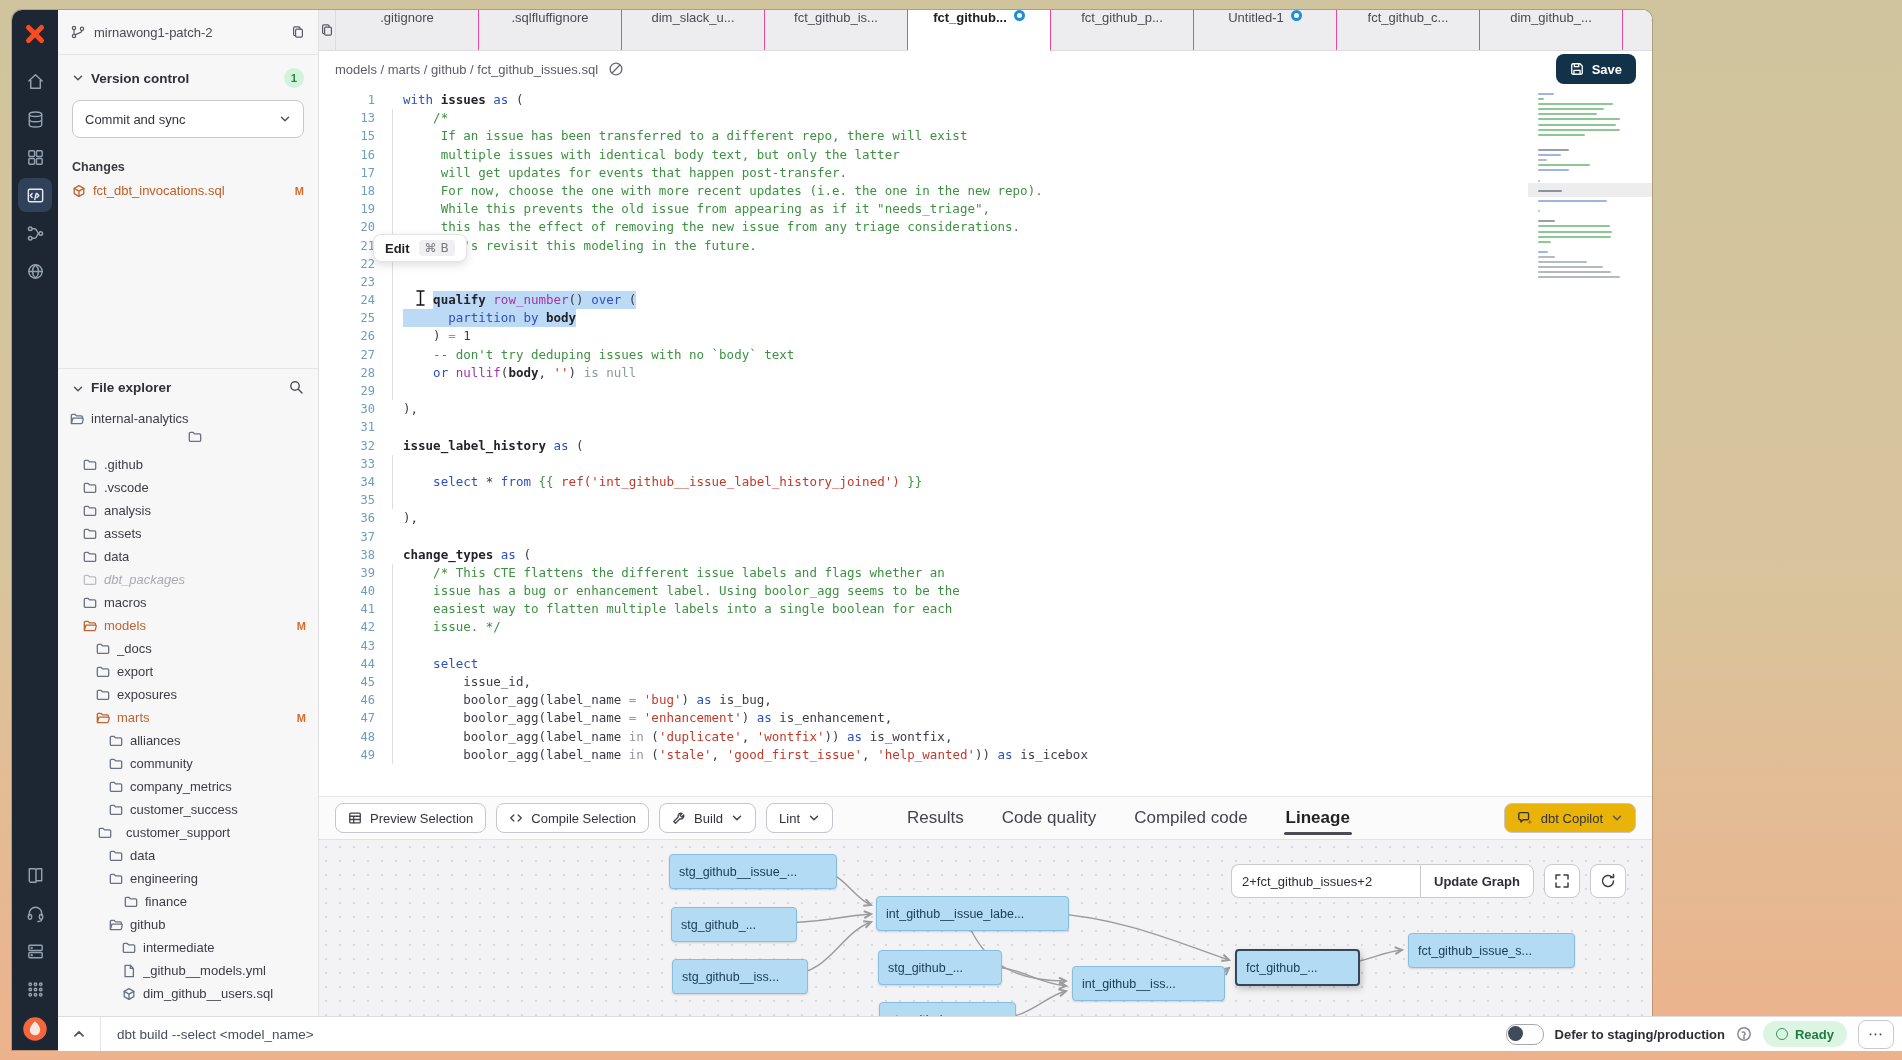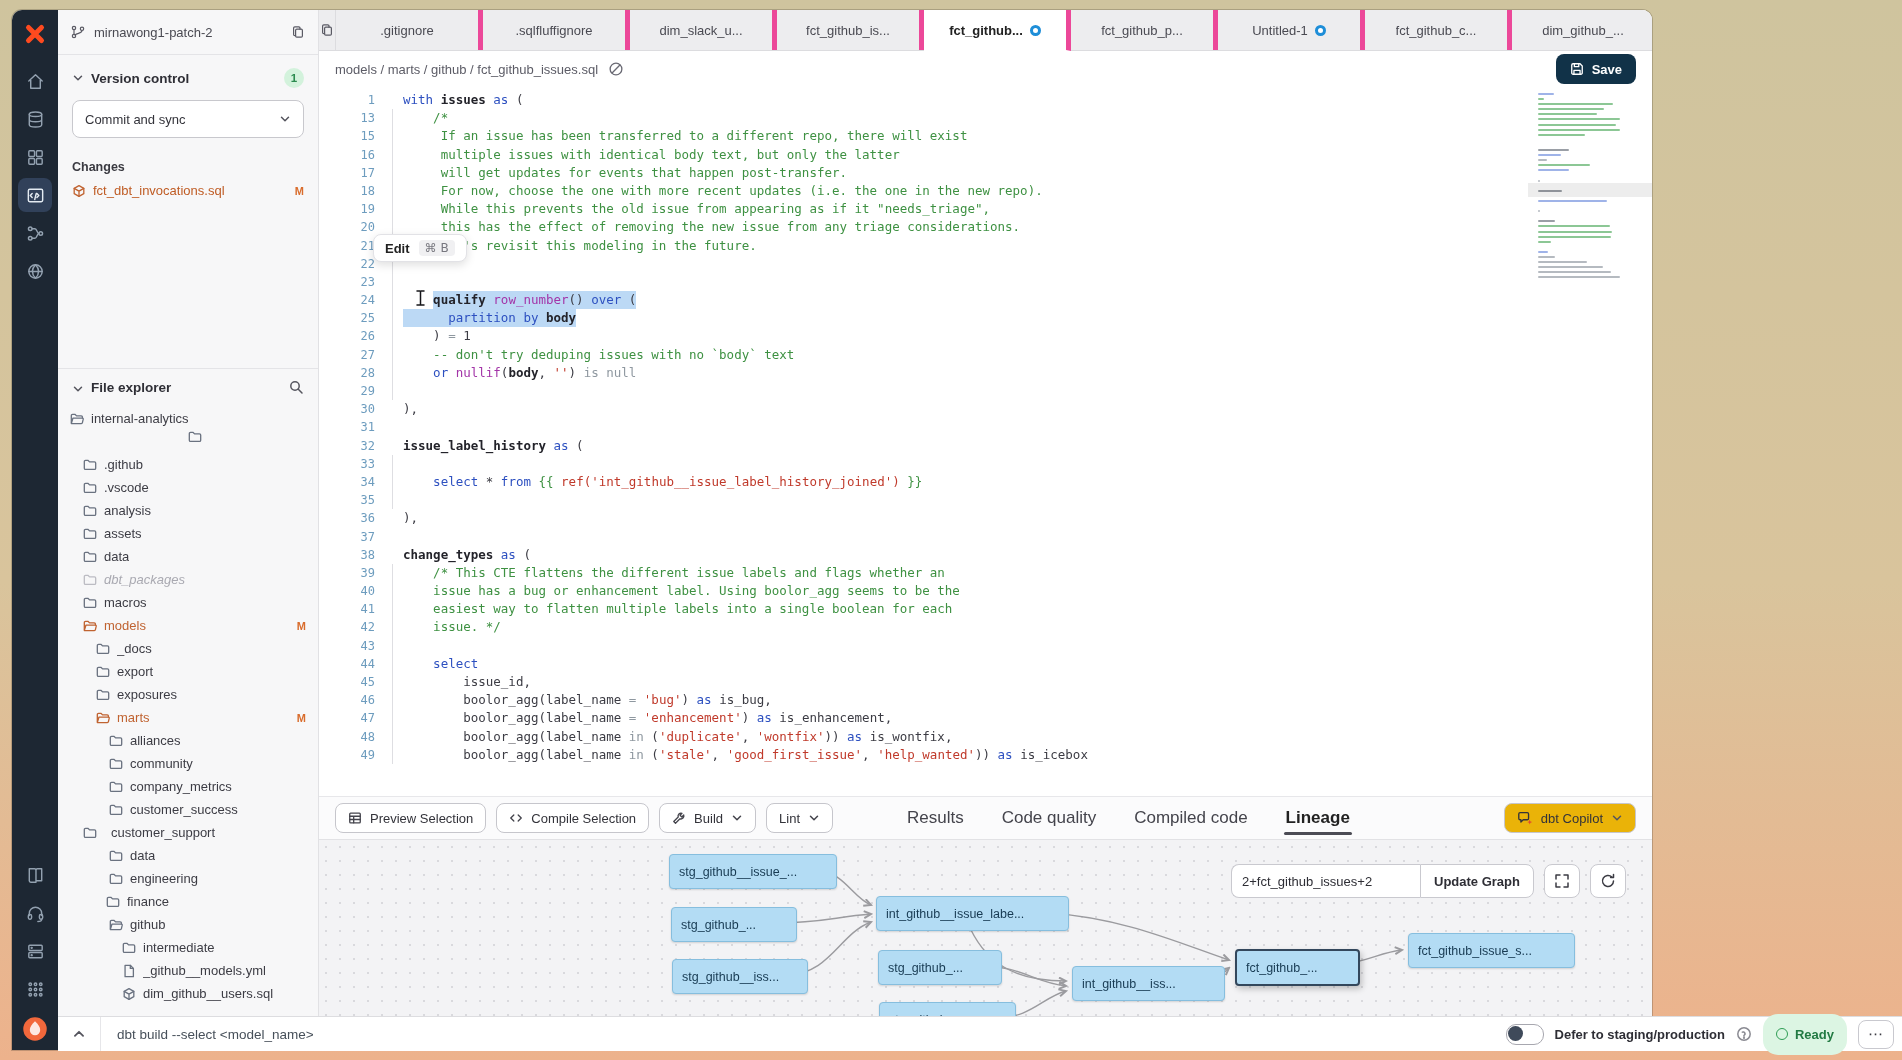--- a/index.html
+++ b/index.html
@@ -54,22 +54,22 @@
   .trow .icn{color:#6a7280}
   .trow.orange,.trow.orange .icn{color:#c06331}
   .trow.muted{color:#a9a9b1;font-style:italic}
   .trow.muted .icn{color:#bcbcc3}
   .trow .tlabel{overflow:hidden;text-overflow:ellipsis}
   
   .main{flex:1;display:flex;flex-direction:column;min-width:0;background:#fff}
   .tabbar{height:40px;background:#ededef;display:flex;align-items:stretch;border-bottom:1px solid #dcdcdf;flex:none}
   .tab-icon-cell{width:42px;display:flex;align-items:center;justify-content:center;color:#5a5a64;
                  border-right:1px solid #dcdcdf;cursor:pointer}
-  .tab{flex:0 0 122px;min-width:0;display:flex;align-items:center;justify-content:center;gap:7px;
-       font-size:13px;color:#4a4a52;border-right:5px solid #ec4899;padding:0 10px;cursor:pointer;background:#ededef}
+  .tab{flex:0 0 122px;min-width:0;display:flex;justify-content:center;gap:7px;
+       font-size:13px;color:#4a4a52;border-right:1px solid #ec4899;padding:0 10px;cursor:pointer;background:#ededef}
   .tab-label{overflow:hidden;text-overflow:ellipsis;white-space:nowrap}
   .tab.active{background:#fff;color:#222;font-weight:600;border-bottom:1px solid #fff;margin-bottom:-1px}
   .dot{width:5px;height:5px;border-radius:50%;border:3px solid #1e8ed8;background:#fff;flex:none}
   .crumb-row{height:36px;display:flex;align-items:center;padding:0 16px;gap:10px;flex:none}
   .crumb{font-size:13px;color:#5c5c66}
   .crumb-icon{color:#6a6a74;cursor:pointer}
   .save-btn{margin-left:auto;height:30px;background:#113248;color:#fff;border:none;border-radius:8px;
             display:flex;align-items:center;gap:8px;padding:0 14px;font-size:13px;font-weight:600;cursor:pointer}
   .save-btn .icn{color:#fff}
   
@@ -127,21 +127,21 @@
   .bottom-bar{height:34px;flex:none;background:#fff;border-top:1px solid #ddddE0;display:flex;align-items:center;
               padding:0 14px 0 0;font-family:"Liberation Sans",sans-serif}
   .collapse-btn{width:42px;height:100%;display:flex;align-items:center;justify-content:center;color:#55555e;
                 border-right:1px solid #e6e6e9;cursor:pointer}
   .cmd-text{margin-left:16px;font-size:13.5px;color:#47505a}
   .bb-right{margin-left:auto;display:flex;align-items:center;gap:11px}
   .toggle{width:36px;height:19px;border:1px solid #a7a7af;border-radius:10px;background:#fff;position:relative;cursor:pointer}
   .toggle .knob{position:absolute;left:1px;top:1px;width:15px;height:15px;border-radius:50%;background:#3f4a5a}
   .defer-label{font-size:13px;font-weight:600;color:#2e2e35}
   .q-icn{color:#8a8a92;cursor:pointer}
-  .ready-pill{background:#dcf5e3;border-radius:15px;height:41px;display:flex;align-items:center;gap:7px;
+  .ready-pill{background:#dcf5e3;border-radius:15px;height:26px;display:flex;align-items:center;gap:7px;
               padding:0 13px;font-size:13px;font-weight:600;color:#227a43}
   .ready-pill .ring{width:10px;height:10px;border:1.6px solid #2f9e55;border-radius:50%}
   .dots-btn{width:34px;height:27px;border:1px solid #c9c9cf;border-radius:8px;background:#fff;display:flex;
             align-items:center;justify-content:center;font-size:15px;color:#3c3c44;cursor:pointer;letter-spacing:1px}
 </style>
 </head>
 <body>
 
 <div class="app">
 
@@ -432,21 +432,21 @@
           <span class="tlabel">company_metrics</span>
         </div>
         <div class="trow" style="padding-left: 51px;">
           <span class="icn i14">
             <svg viewBox="0 0 16 14">
               <path d="M1.5 3.2c0-.8.6-1.4 1.4-1.4h3l1.6 1.6h5.6c.8 0 1.4.6 1.4 1.4v5.9c0 .8-.6 1.4-1.4 1.4H2.9c-.8 0-1.4-.6-1.4-1.4z"></path>
             </svg>
           </span>
           <span class="tlabel">customer_success</span>
         </div>
-        <div class="trow" style="padding-left: 25px; gap: 14px;">
+        <div class="trow" style="padding-left: 40px; gap: 14px;">
           <span class="icn i14">
             <svg viewBox="0 0 16 14">
               <path d="M1.5 3.2c0-.8.6-1.4 1.4-1.4h3l1.6 1.6h5.6c.8 0 1.4.6 1.4 1.4v5.9c0 .8-.6 1.4-1.4 1.4H2.9c-.8 0-1.4-.6-1.4-1.4z"></path>
             </svg>
           </span>
           <span class="tlabel">customer_support</span>
         </div>
         <div class="trow" style="padding-left: 51px;">
           <span class="icn i14">
             <svg viewBox="0 0 16 14">
@@ -456,21 +456,21 @@
           <span class="tlabel">data</span>
         </div>
         <div class="trow" style="padding-left: 51px;">
           <span class="icn i14">
             <svg viewBox="0 0 16 14">
               <path d="M1.5 3.2c0-.8.6-1.4 1.4-1.4h3l1.6 1.6h5.6c.8 0 1.4.6 1.4 1.4v5.9c0 .8-.6 1.4-1.4 1.4H2.9c-.8 0-1.4-.6-1.4-1.4z"></path>
             </svg>
           </span>
           <span class="tlabel">engineering</span>
         </div>
-        <div class="trow" style="padding-left: 48px;">
+        <div class="trow" style="padding-left: 66px;">
           <span class="icn i14">
             <svg viewBox="0 0 16 14">
               <path d="M1.5 3.2c0-.8.6-1.4 1.4-1.4h3l1.6 1.6h5.6c.8 0 1.4.6 1.4 1.4v5.9c0 .8-.6 1.4-1.4 1.4H2.9c-.8 0-1.4-.6-1.4-1.4z"></path>
             </svg>
           </span>
           <span class="tlabel">finance</span>
         </div>
         <div class="trow" style="padding-left: 51px;">
           <span class="icn i14">
             <svg viewBox="0 0 16 14">

